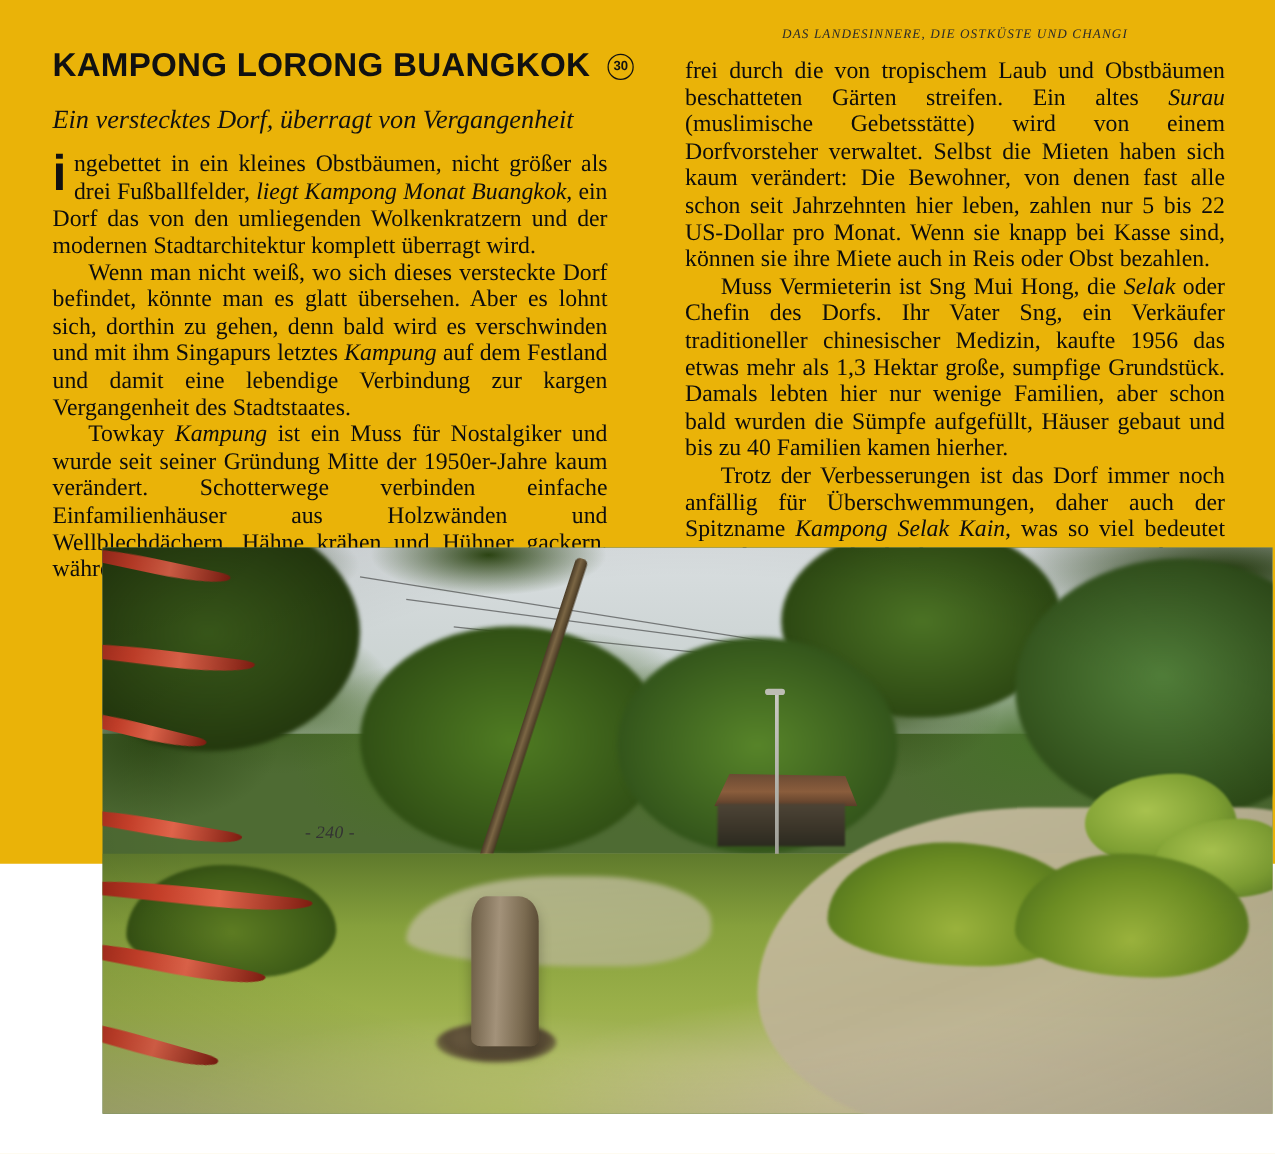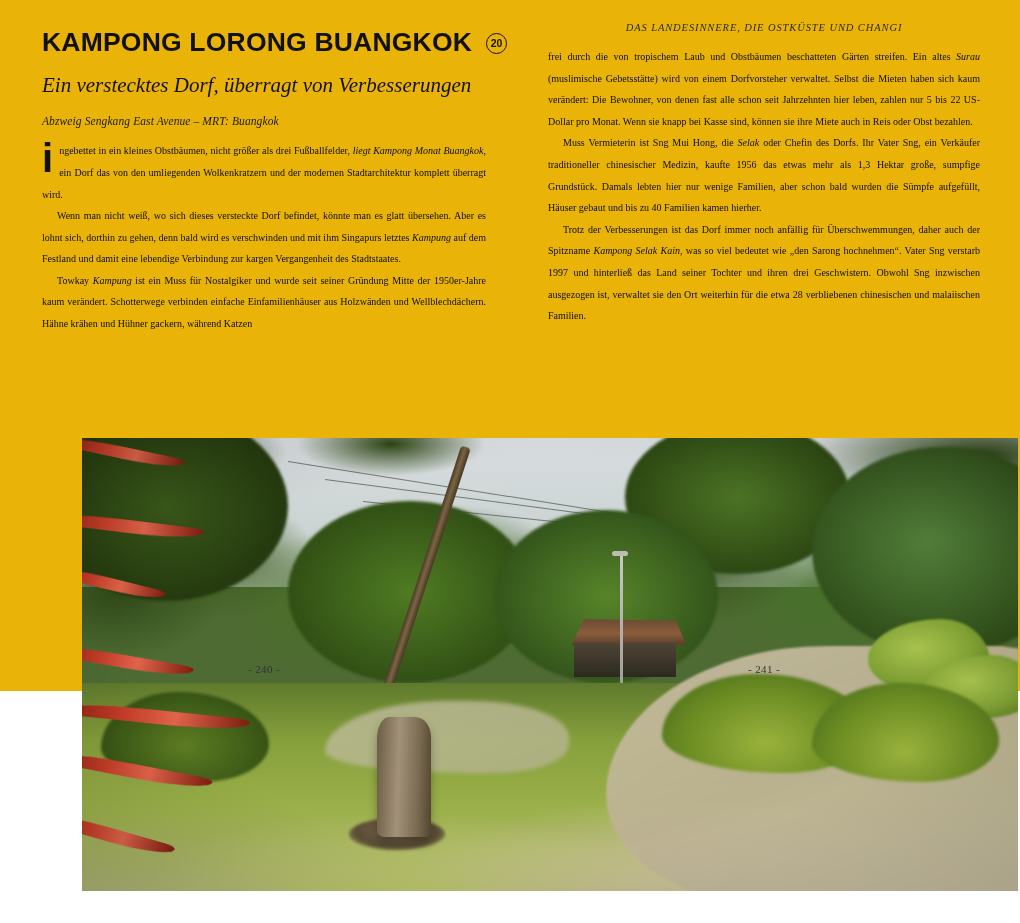--- a/index.html
+++ b/index.html
@@ -32,21 +32,21 @@
     font-size: 10.5px;
     letter-spacing: 0.9px;
     color: #2b2b2b;
     white-space: nowrap;
   }
 
   
   .col-left {
     position: absolute;
     left: 42px;
-    top: 28px;
+    top: 38px;
     width: 444px;
   }
   .title-row {
     position: relative;
     display: flex;
     align-items: center;
     gap: 14px;
   }
   h1.article-title {
     margin: 0;
@@ -88,21 +88,21 @@
     font-family: "Liberation Serif", "DejaVu Serif", serif;
     font-style: italic;
     font-size: 11.5px;
     letter-spacing: 0.1px;
     color: #1a1a1a;
   }
 
   
   .body-col p {
     margin: 0;
-    font-size: 10px;
+    font-size: 19px;
     line-height: 21.6px;
     text-align: justify;
     text-justify: inter-word;
     hyphens: none;
     color: #0d0d0d;
   }
   .body-col p + p { text-indent: 1.5em; }
   .body-col.left-body { margin-top: 13px; }
   .body-col i, .body-col em { font-style: italic; }
 
@@ -284,44 +284,44 @@
     position: absolute; inset: 0;
     background: radial-gradient(ellipse 78% 78% at 50% 48%, rgba(0,0,0,0) 55%, rgba(0,0,0,0.18) 100%);
     pointer-events: none;
   }
 
   
   .folio {
     position: absolute;
     bottom: 16px;
     font-family: "Liberation Serif", "DejaVu Serif", serif;
-    font-size: 11px;
+    font-style: italic;
+    font-size: 14px;
     color: #333333;
     letter-spacing: 0.4px;
   }
   .folio-left  { left: 42px;  width: 444px; text-align: center; }
   .folio-right { left: 548px; width: 432px; text-align: center; }
 </style>
 </head>
 <body>
 
 <div class="page">
 
   <div class="running-header">DAS LANDESINNERE, DIE OSTKÜSTE UND CHANGI</div>
 
   <div class="col-left">
 
     <div class="title-row">
       <h1 class="article-title">KAMPONG LORONG BUANGKOK</h1>
-      <div class="badge-circle">20</div>
+      <div class="badge-circle">30</div>
     </div>
 
-    <h2 class="subtitle">Ein verstecktes Dorf, überragt von Verbesserungen</h2>
-
-    <p class="kicker">Abzweig Sengkang East Avenue – MRT: Buangkok</p>
+    <h2 class="subtitle">Ein verstecktes Dorf, überragt von Vergangenheit</h2>
+
 
     <div class="body-col left-body">
       <p class="dropcap"><span>ingebettet in ein kleines Obstbäumen, nicht größer als drei Fußballfelder, </span><i>liegt Kampong Monat Buangkok</i><span>, ein Dorf das von den umliegenden Wolkenkratzern und der modernen Stadtarchitektur komplett überragt wird.</span></p>
       <p><span>Wenn man nicht weiß, wo sich dieses versteckte Dorf befindet, könnte man es glatt übersehen. Aber es lohnt sich, dorthin zu gehen, denn bald wird es verschwinden und mit ihm Singapurs letztes </span><i>Kampung</i><span> auf dem Festland und damit eine lebendige Verbindung zur kargen Vergangenheit des Stadtstaates.</span></p>
       <p><span>Towkay </span><i>Kampung</i><span> ist ein Muss für Nostalgiker und wurde seit seiner Gründung Mitte der 1950er-Jahre kaum verändert. Schotterwege verbinden einfache Einfamilienhäuser aus Holzwänden und Wellblechdächern. Hähne krähen und Hühner gackern, während Katzen</span></p>
     </div>
   </div>
 
   <div class="col-right">
     <div class="body-col">
@@ -378,15 +378,14 @@
       <div class="heliconia" style="left:-3%; top:48%; width:15%; height:2.8%; transform:rotate(10deg);"></div>
       <div class="heliconia" style="left:-2%; top:60%; width:20%; height:3.0%; transform:rotate(6deg);"></div>
       <div class="heliconia" style="left:-3%; top:72%; width:17%; height:3.0%; transform:rotate(11deg);"></div>
       <div class="heliconia" style="left:-4%; top:86%; width:14%; height:3.0%; transform:rotate(16deg);"></div>
 
       <div class="vignette"></div>
     </div>
   </figure>
 
   <div class="folio folio-left">- 240 -</div>
-  <div class="folio folio-right">- 241 -</div>
 
 </div>
 
 </body></html>

